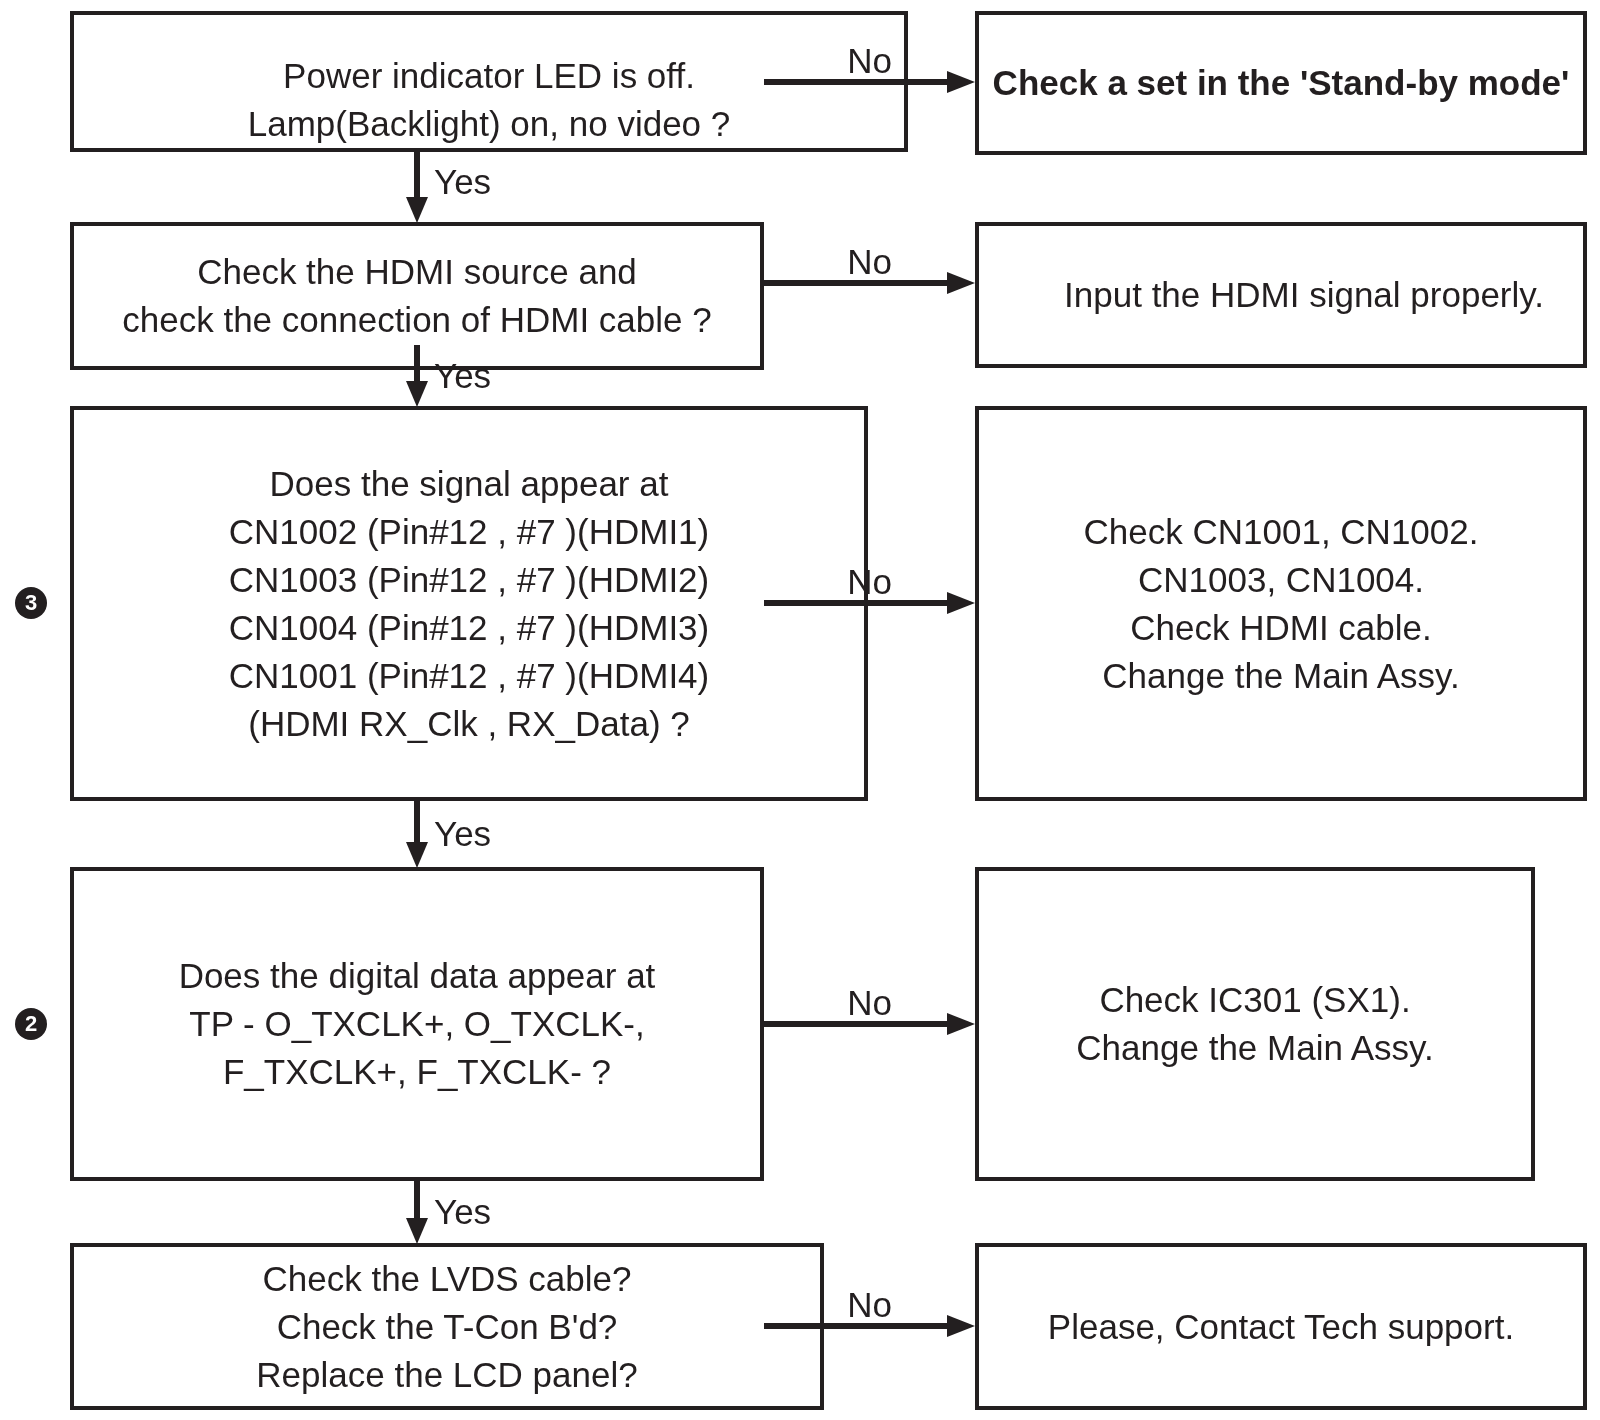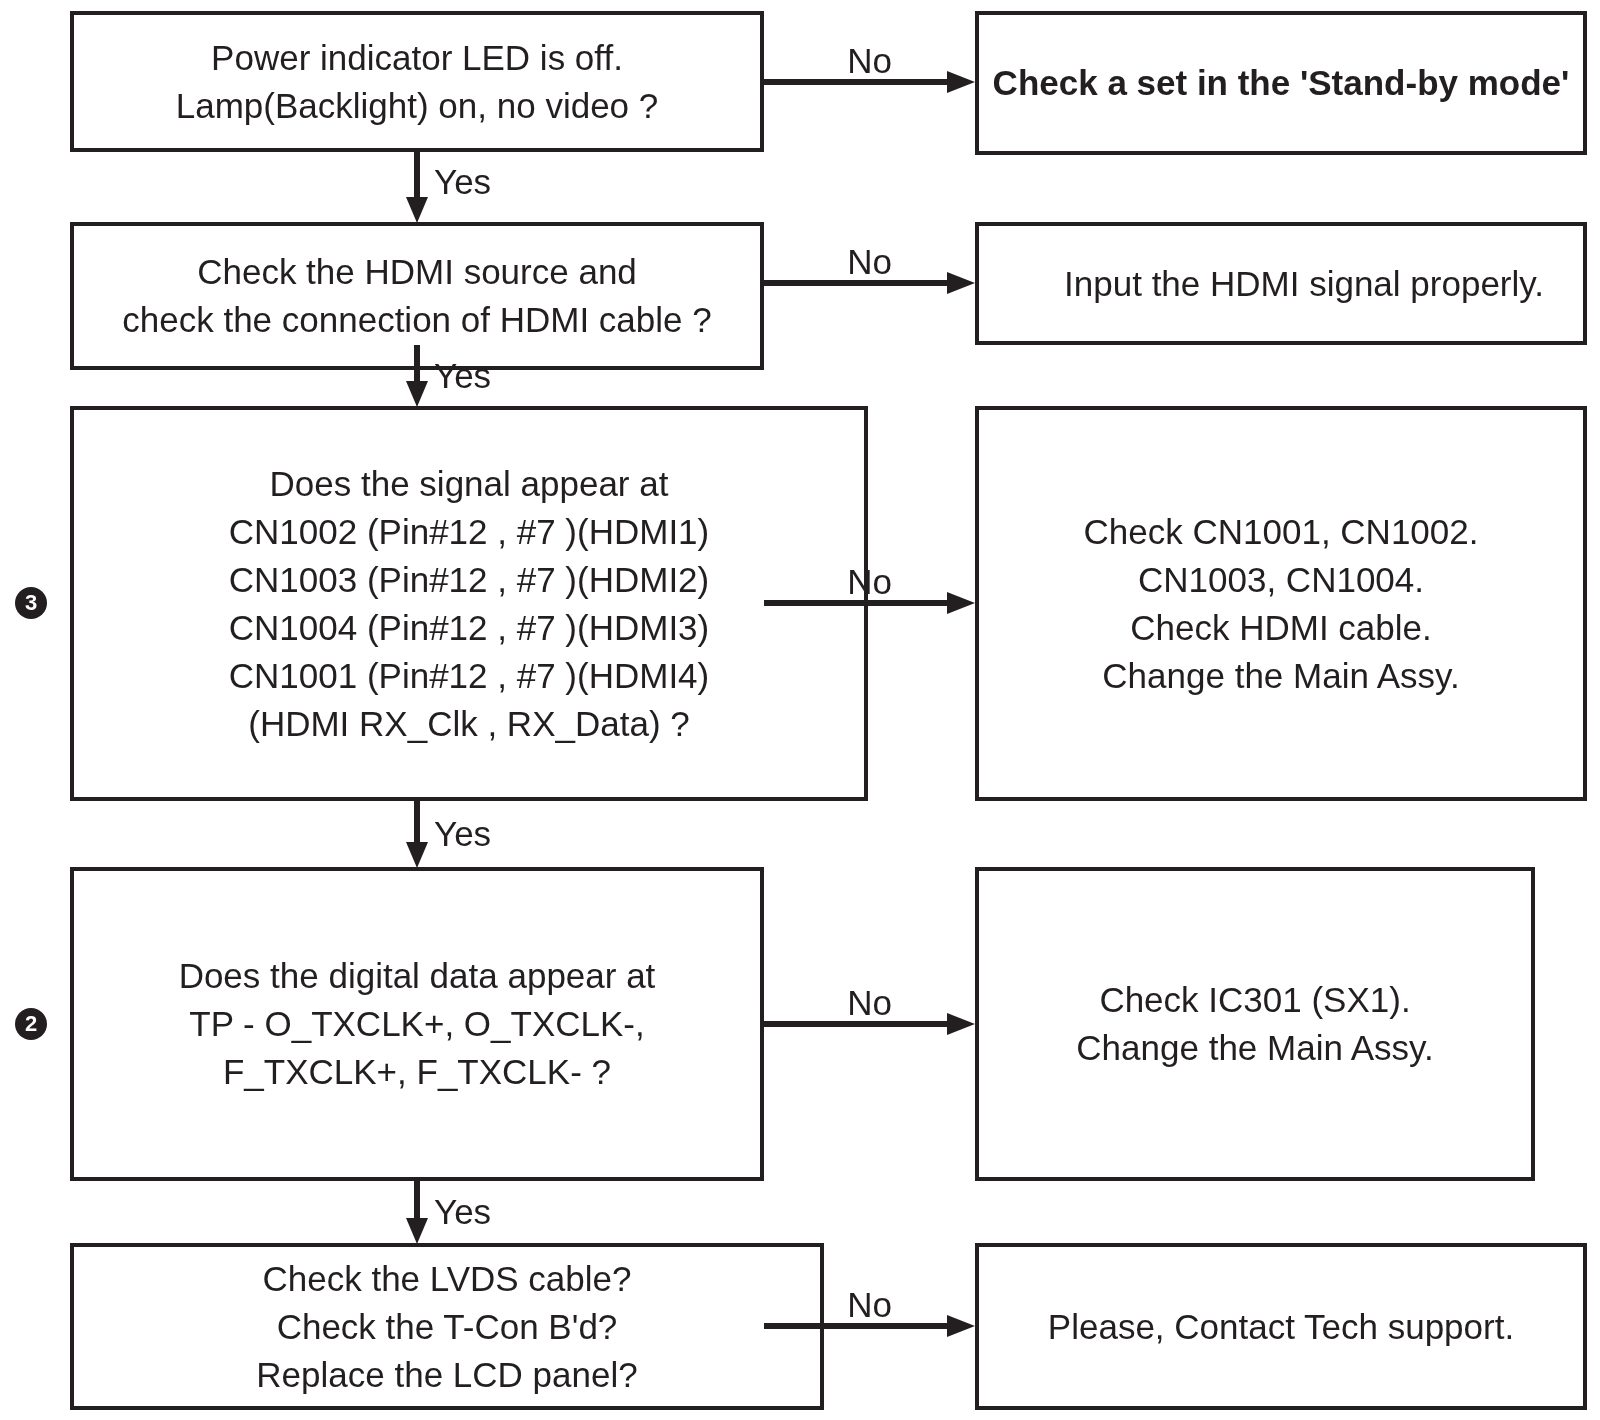--- a/index.html
+++ b/index.html
@@ -58,39 +58,39 @@
     display: flex; align-items: center; justify-content: center;
     font-size: 22px; font-weight: bold;
     left: 15px;
   }
 </style>
 </head>
 <body>
 
 <div class="canvas">
 
-  <div class="box" style="left:70px; top:11px; width:694px; height:141px;">
+  <div class="box" style="left:70px; top:11px; width:838px; height:141px;justify-content:flex-end;">
     <div class="tline">Power indicator LED is off.</div>
     <div class="tline">Lamp(Backlight) on, no video ?</div>
   </div>
   <div class="box" style="left:975px; top:11px; width:612px; height:144px;font-weight:bold;">
     <div class="tline">Check a set in the 'Stand-by mode'</div>
   </div>
   <div class="shaft" style="left:764px; top:79px; width:185px; height:6px;"></div>
   <div class="head-right" style="left:947px; top:71px;"></div>
   <div class="lbl no-lbl" style="top:37px;">No</div>
   <div class="shaft" style="left:414px; top:152px; width:6px; height:46px;"></div>
   <div class="head-down" style="left:406px; top:197px;"></div>
   <div class="lbl yes-lbl" style="top:158px;">Yes</div>
 
   <div class="box" style="left:70px; top:222px; width:694px; height:148px;">
     <div class="tline">Check the HDMI source and</div>
     <div class="tline">check the connection of HDMI cable ?</div>
   </div>
-  <div class="box" style="left:975px; top:222px; width:612px; height:123px;padding-left:46px;">
+  <div class="box" style="left:975px; top:222px; width:612px; height:146px;padding-left:46px;">
     <div class="tline">Input the HDMI signal properly.</div>
   </div>
   <div class="shaft" style="left:764px; top:280px; width:185px; height:6px;"></div>
   <div class="head-right" style="left:947px; top:272px;"></div>
   <div class="lbl no-lbl" style="top:238px;">No</div>
   <div class="shaft" style="left:414px; top:345px; width:6px; height:37px;"></div>
   <div class="head-down" style="left:406px; top:381px;"></div>
   <div class="lbl yes-lbl" style="top:352px;">Yes</div>
 
   <div class="badge" style="top:587px;">3</div>

